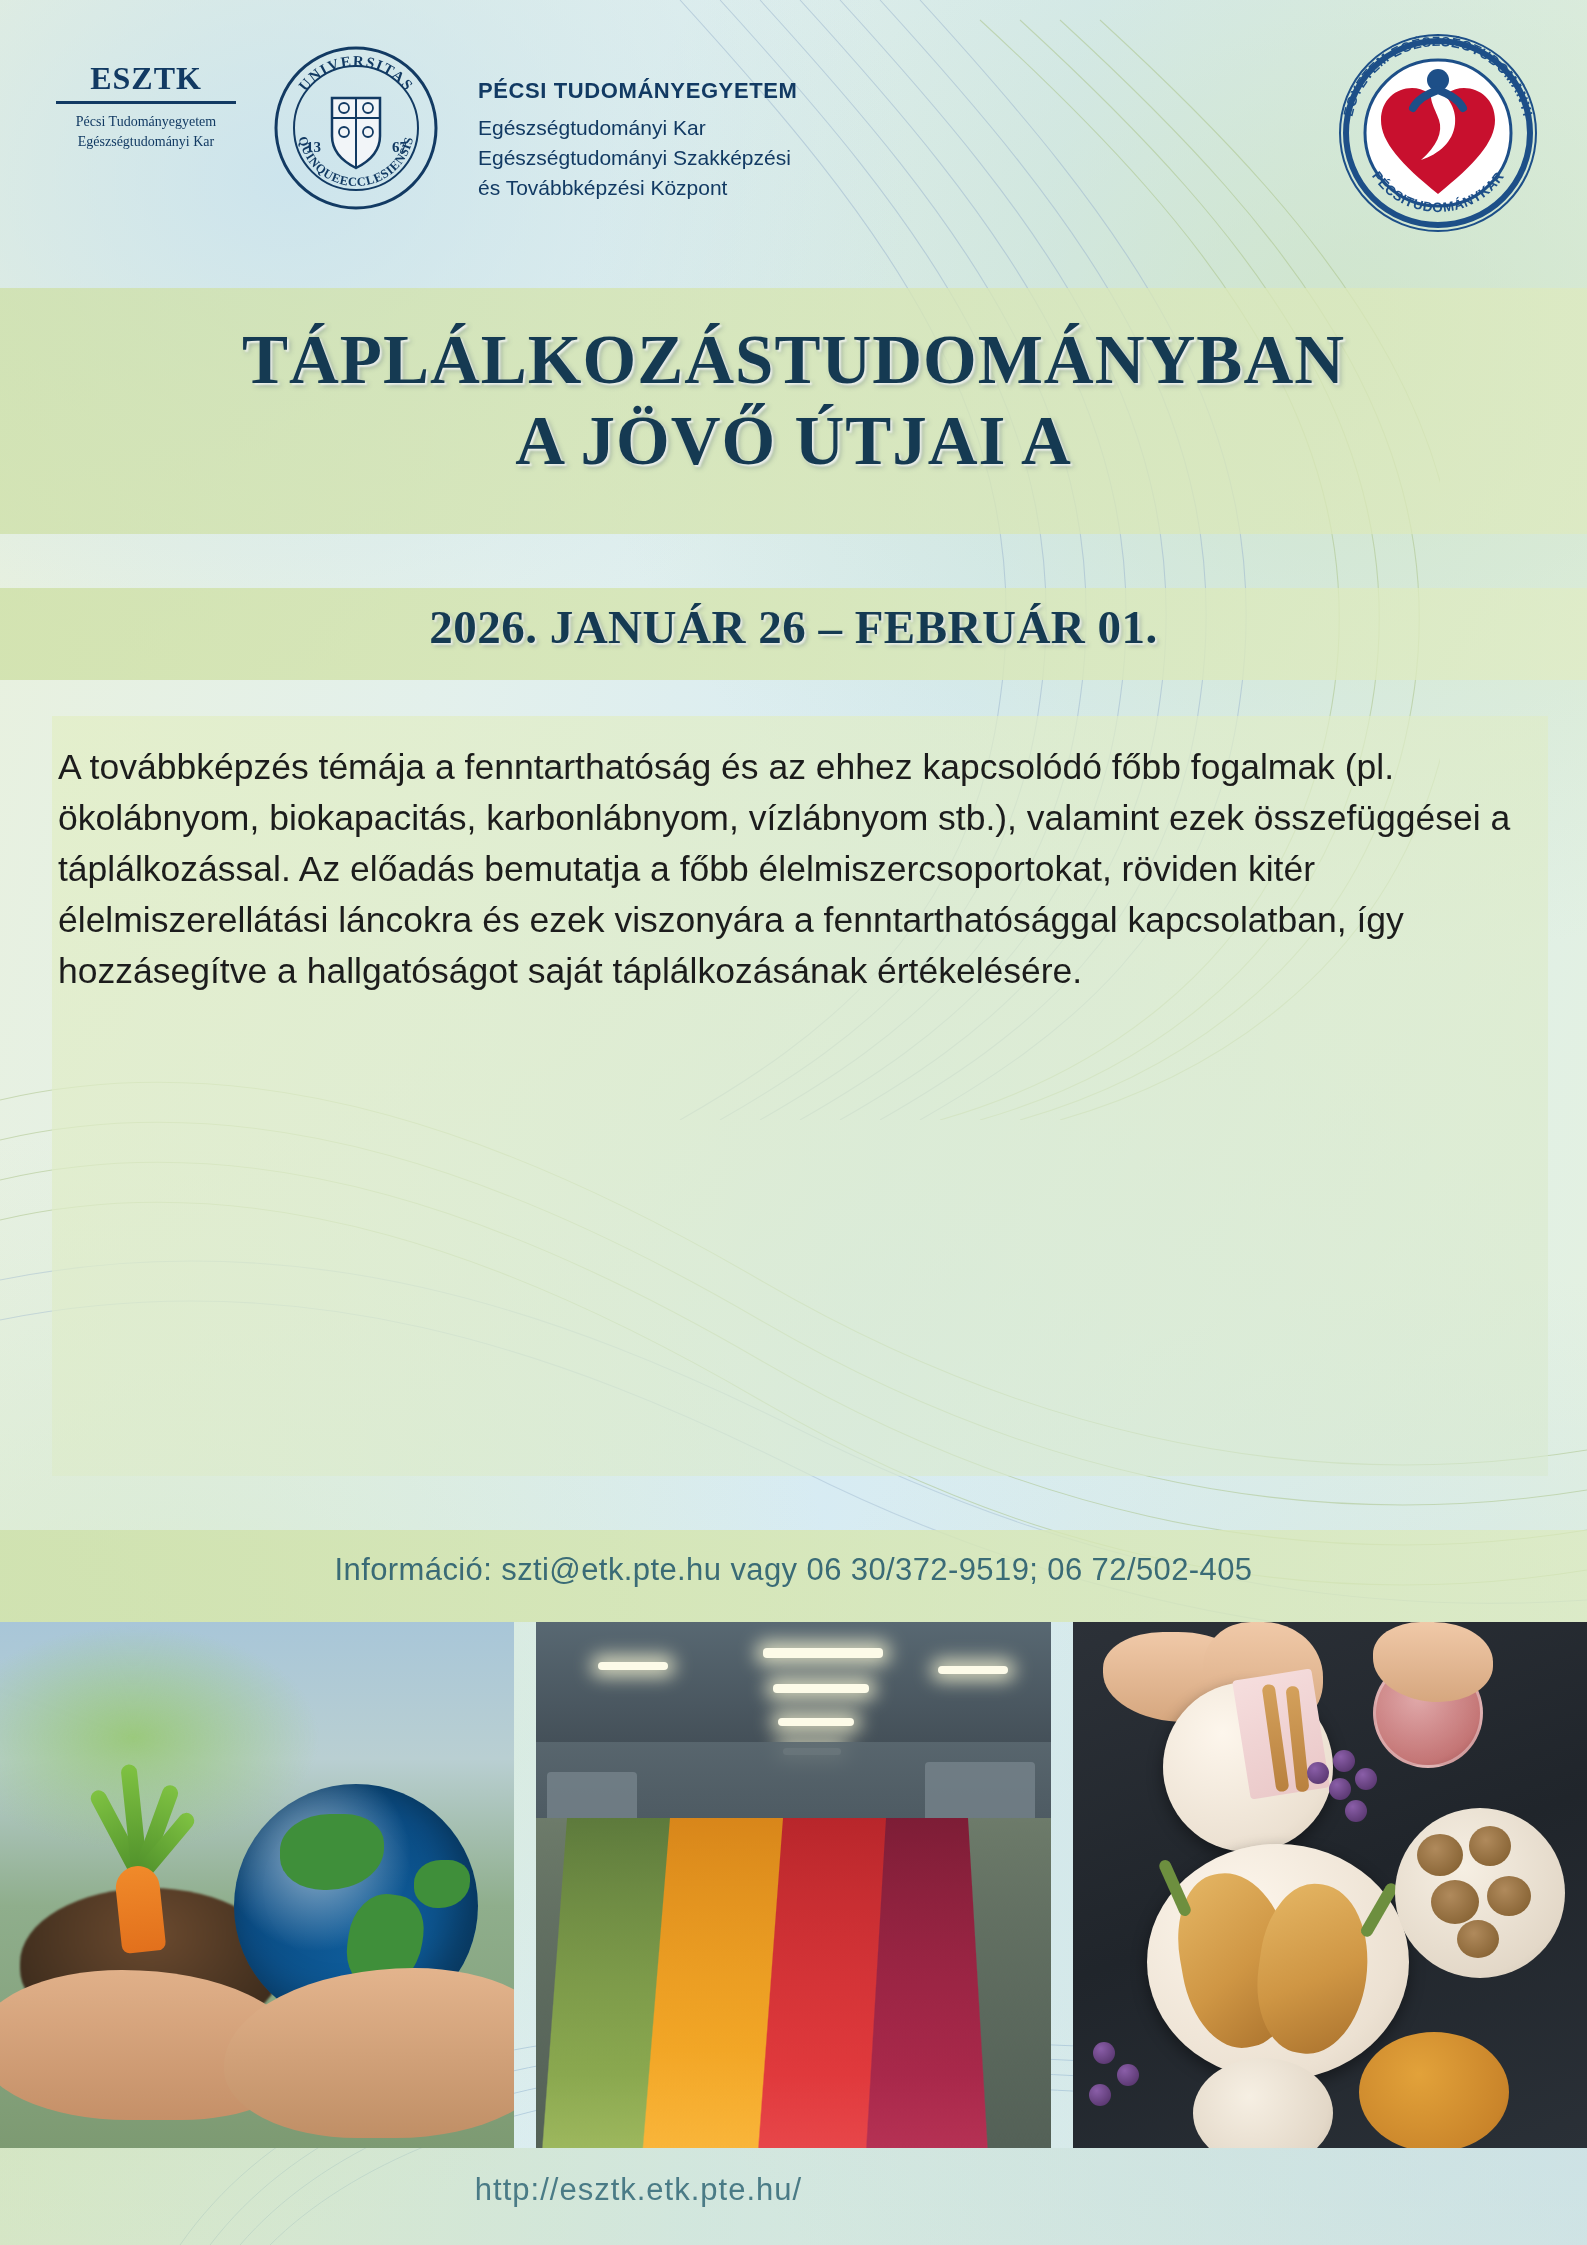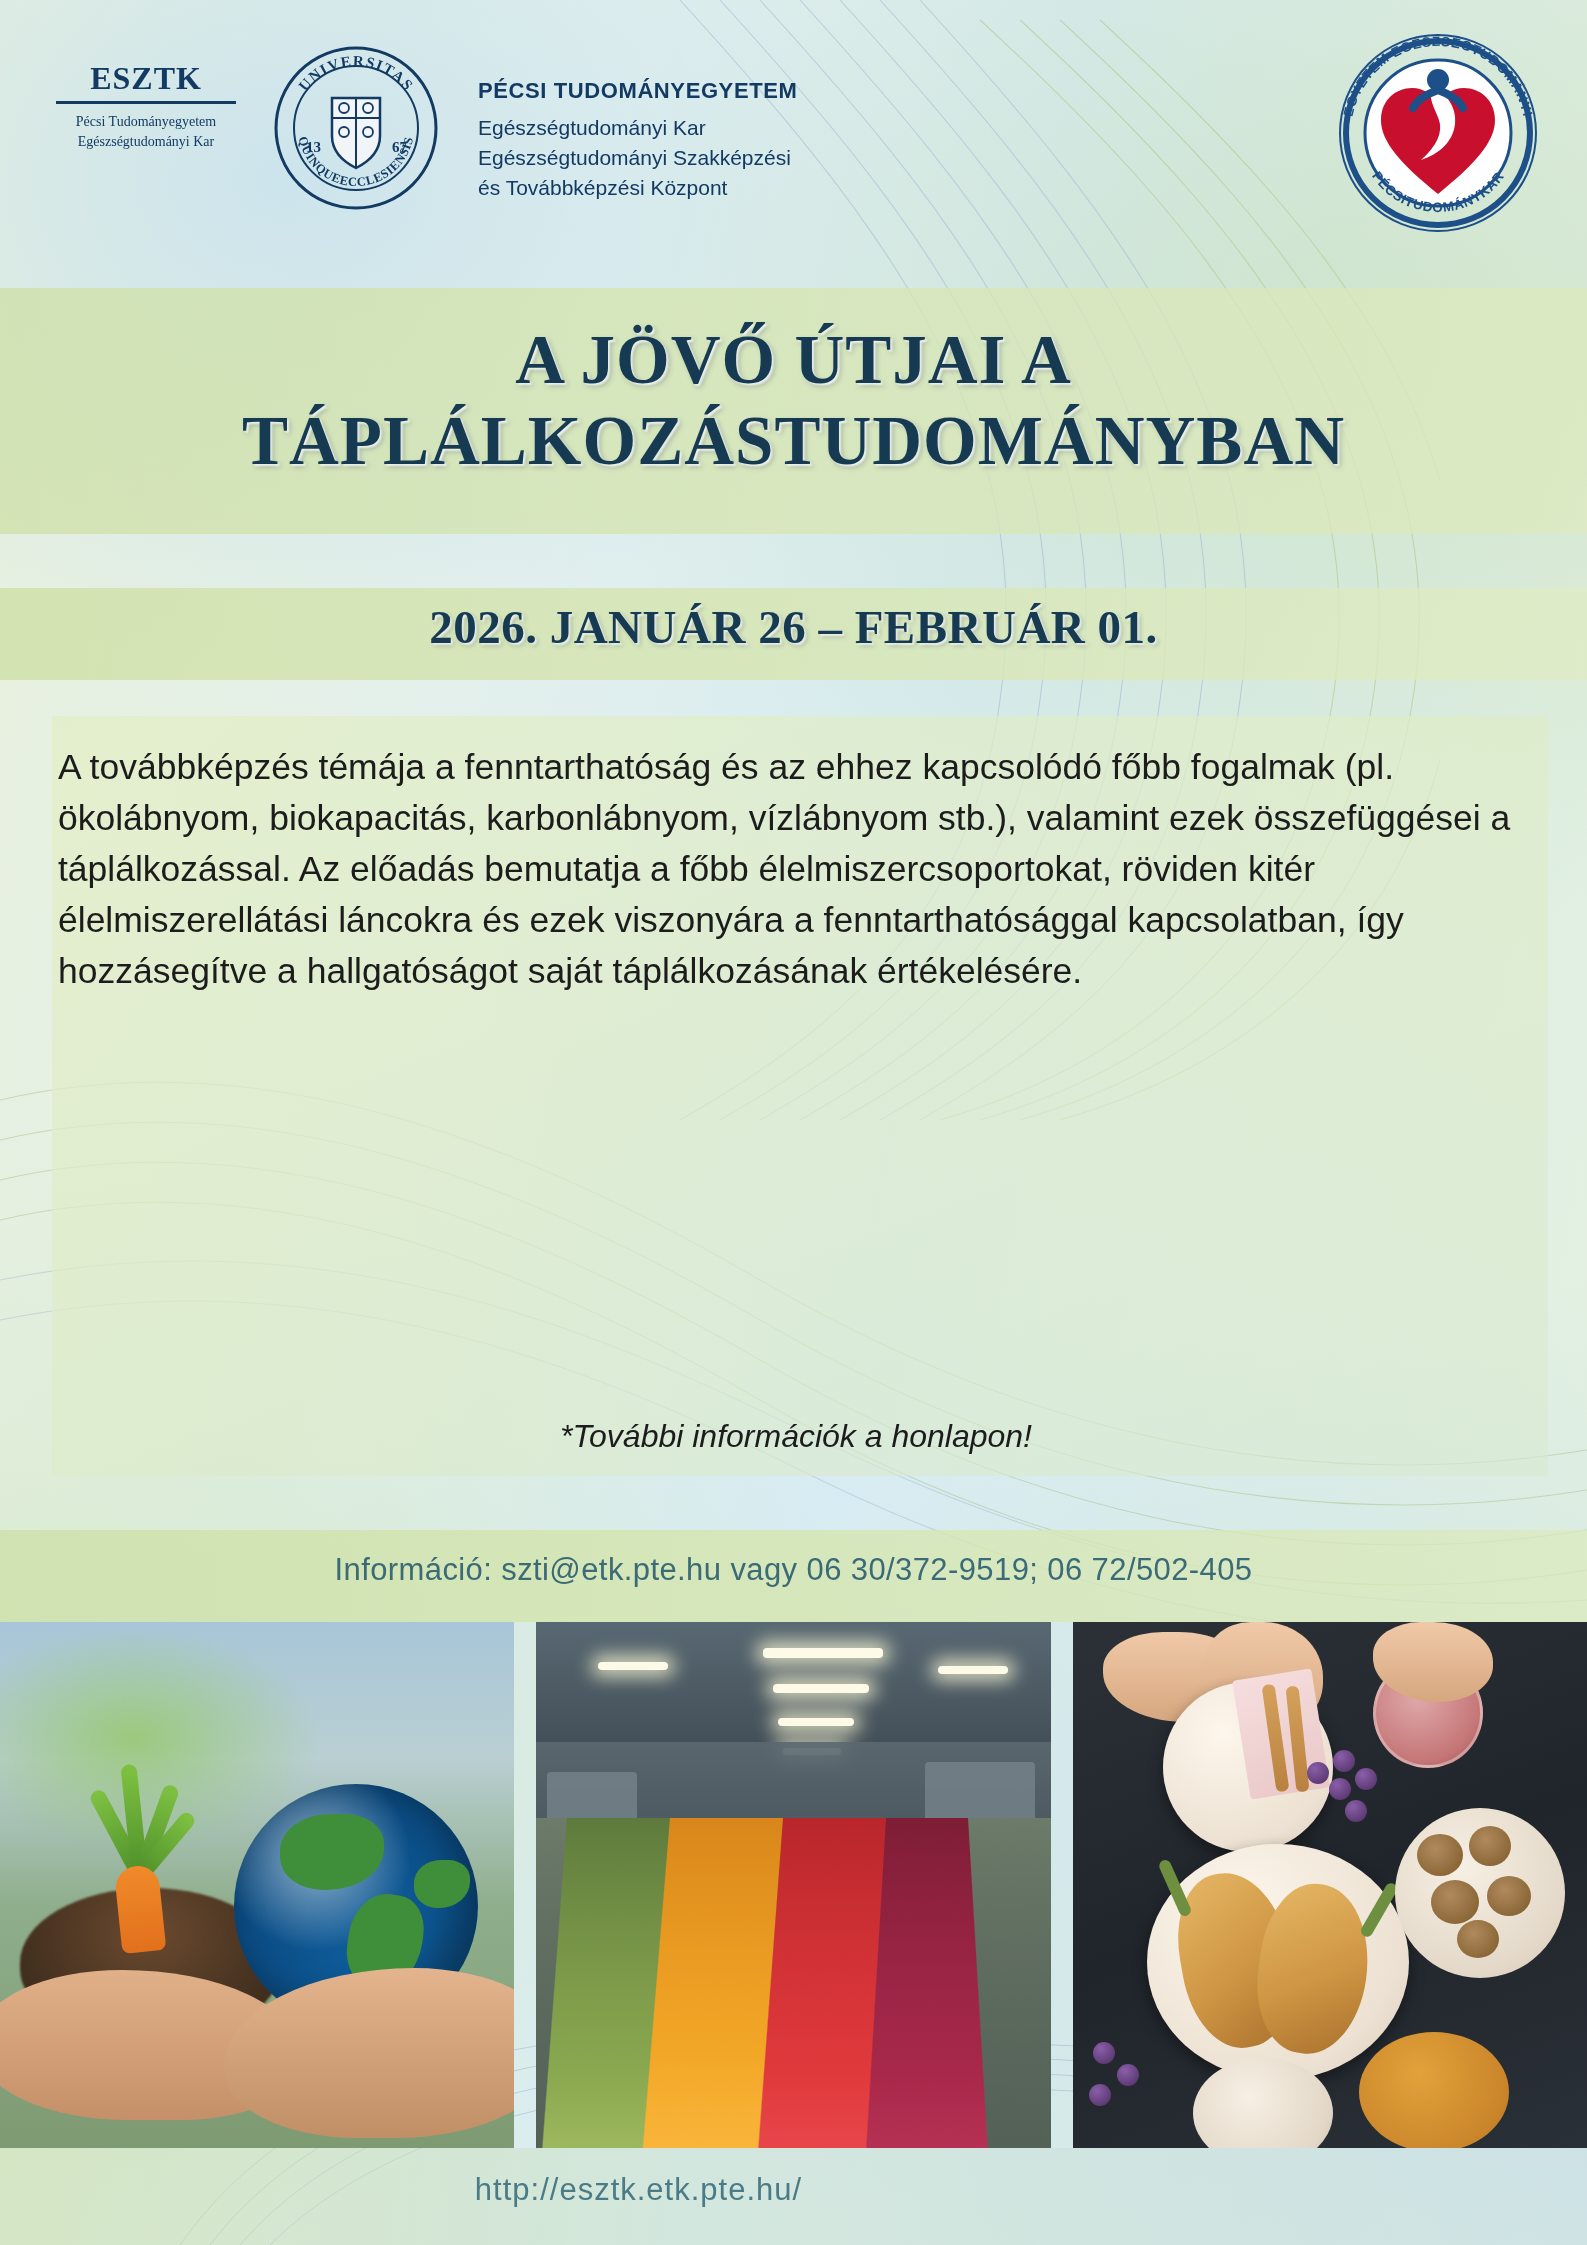--- a/index.html
+++ b/index.html
@@ -555,30 +555,29 @@
         </text>
         <path d="M109 170 C 72 140, 52 118, 52 96 C 52 76, 67 64, 83 64 C 95 64, 104 71, 109 79 C 114 71, 123 64, 135 64 C 151 64, 166 76, 166 96 C 166 118, 146 140, 109 170 Z" fill="#c8102e"></path>
         <path d="M104 62 C 118 70, 128 84, 126 100 C 124 118, 110 130, 92 136 C 108 122, 114 108, 110 96 C 106 84, 98 74, 104 62 Z" fill="#ffffff"></path>
         <circle cx="109" cy="56" r="11" fill="#1d4f88"></circle>
         <path d="M109 66 C 98 70, 88 76, 84 84 M109 66 C 120 70, 130 76, 134 84" stroke="#1d4f88" stroke-width="8" stroke-linecap="round" fill="none"></path>
       </svg>
     </div>
   </div>
 
   <div class="title">
+    <div>TÁPLÁLKOZÁSTUDOMÁNYBAN</div>
     <div>A JÖVŐ ÚTJAI A</div>
-    <div>TÁPLÁLKOZÁSTUDOMÁNYBAN</div>
   </div>
 
   <div class="date">2026. JANUÁR 26 – FEBRUÁR 01.</div>
 
   <div class="body-text">A továbbképzés témája a fenntarthatóság és az ehhez kapcsolódó főbb fogalmak (pl. ökolábnyom, biokapacitás, karbonlábnyom, vízlábnyom stb.), valamint ezek összefüggései a táplálkozással. Az előadás bemutatja a főbb élelmiszercsoportokat, röviden kitér élelmiszerellátási láncokra és ezek viszonyára a fenntarthatósággal kapcsolatban, így hozzásegítve a hallgatóságot saját táplálkozásának értékelésére.</div>
 
 
-  <div class="note">*További információk a honlapon!</div>
 
   <div class="info-line">Információ: szti@etk.pte.hu vagy 06 30/372-9519; 06 72/502-405</div>
 
   <div class="photos">
 
     <div class="photo p1">
       <div class="soil"></div>
       <div class="leaf a"></div>
       <div class="leaf b"></div>
       <div class="leaf c"></div>

